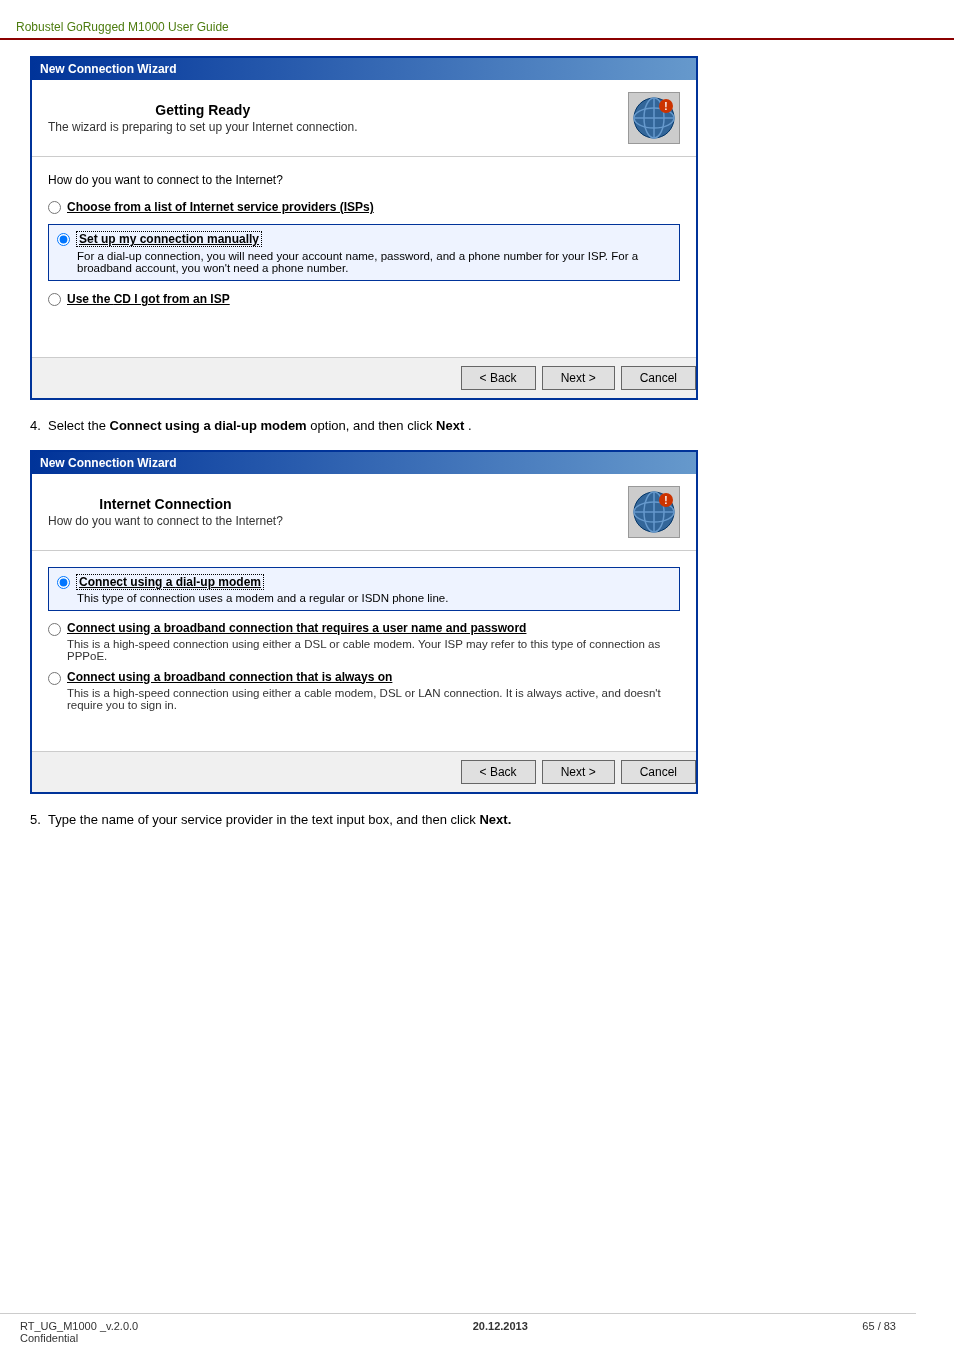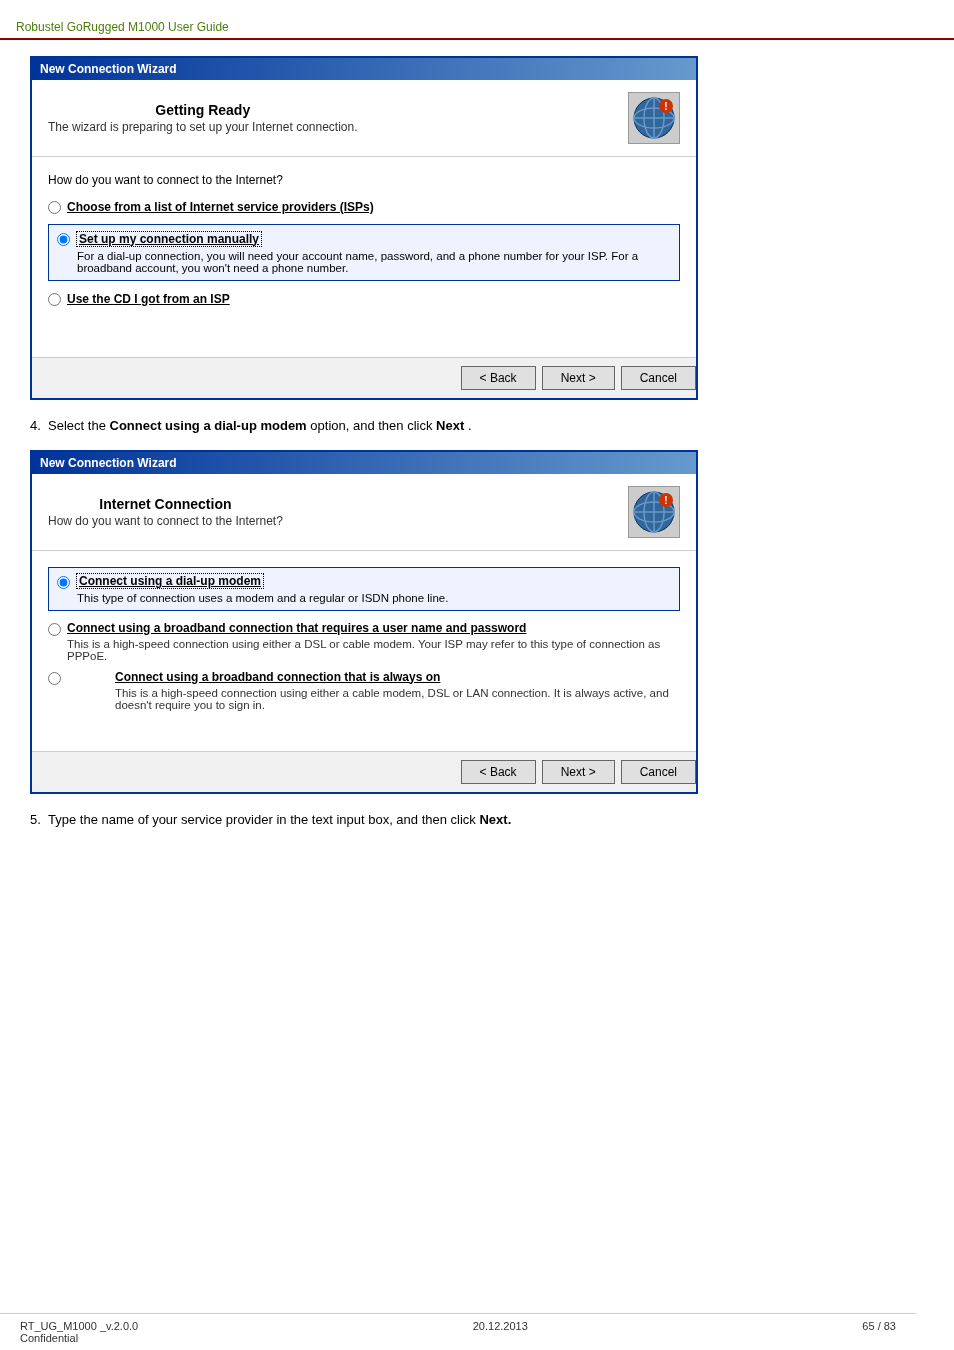--- a/index.html
+++ b/index.html
@@ -81,21 +81,21 @@
       min-height: 200px;
     }
 
     .wizard-question {
       font-size: 12px;
       margin-bottom: 12px;
     }
 
     .radio-option {
       display: flex;
-      align-items: center;
+      align-items: flex-end;
       margin-bottom: 10px;
     }
 
     .radio-option input[type="radio"] {
       margin-top: 2px;
       margin-right: 6px;
       flex-shrink: 0;
     }
 
     .radio-option-label {
@@ -170,20 +170,21 @@
       background: #fff;
     }
 
     .footer-left {
       display: flex;
       flex-direction: column;
     }
 
     .footer-center {
       text-align: right;
+      font-weight: bold;
     }
 
     .footer-right {
       text-align: right;
     }
   </style>
 </head>
 <body>
 
 <div class="page-header">
@@ -299,21 +300,21 @@
         </div>
 
         <div class="radio-option" style="margin-bottom:8px; align-items:flex-start;">
           <input type="radio" name="w2connect" style="margin-top: 2px;">
           <div class="radio-option-label">
             <div class="option-title">Connect using a broadband connection that requires a <u>u</u>ser name and password</div>
             <div class="option-desc">This is a high-speed connection using either a DSL or cable modem. Your ISP may refer to this type of connection as PPPoE.</div>
           </div>
         </div>
 
-        <div class="radio-option" style="margin-bottom:8px; align-items:flex-start;gap:48px;">
+        <div class="radio-option" style="margin-bottom:8px; align-items:flex-start;">
           <input type="radio" name="w2connect" style="margin-top: 2px;">
           <div class="radio-option-label">
             <div class="option-title">Connect using a broadband connection that is <u>a</u>lways on</div>
             <div class="option-desc">This is a high-speed connection using either a cable modem, DSL or LAN connection. It is always active, and doesn't require you to sign in.</div>
           </div>
         </div>
 
       </div>
 
       <div class="wizard-footer">

